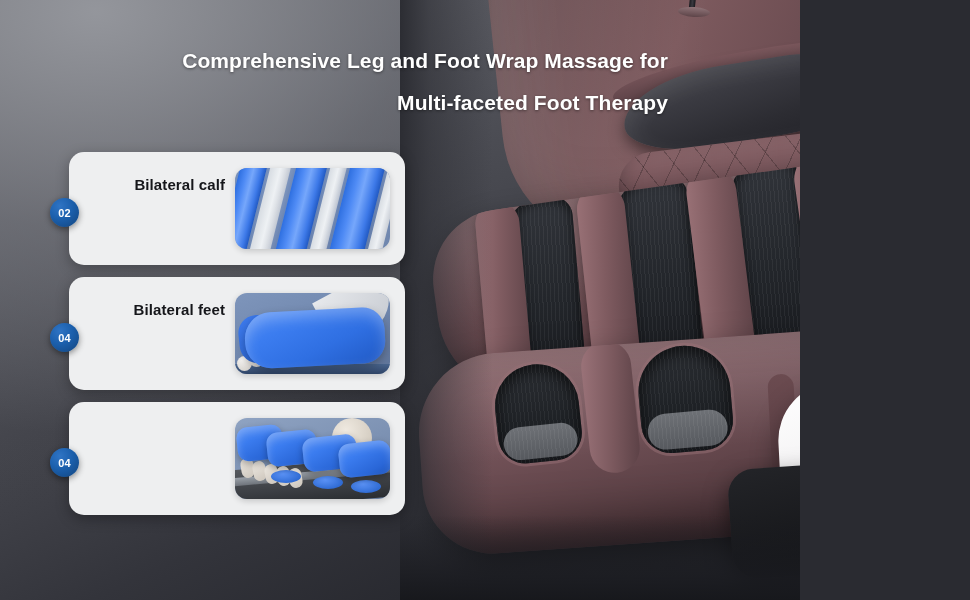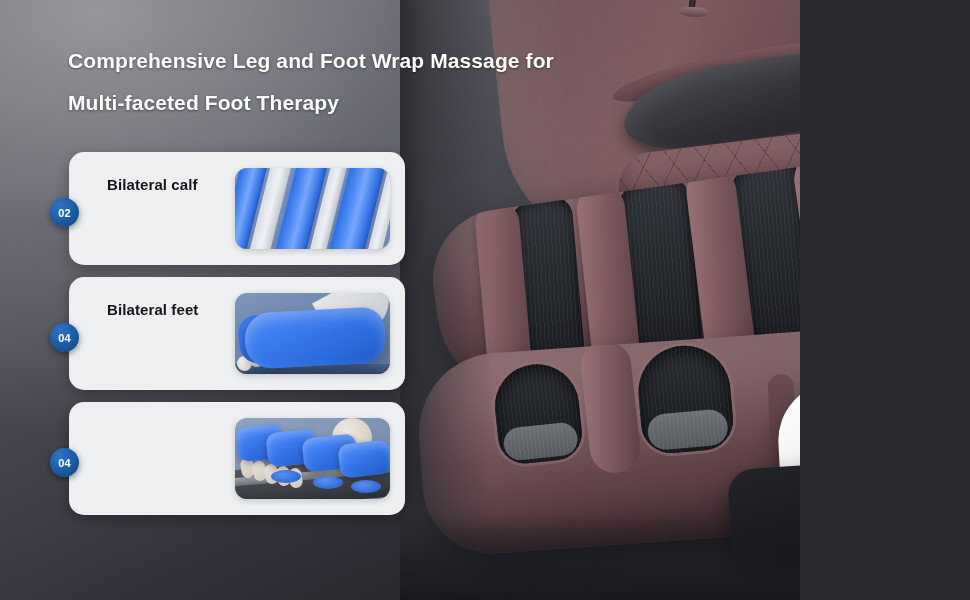--- a/index.html
+++ b/index.html
@@ -11,20 +11,21 @@
     overflow:hidden;
   }
 
   .poster {
     position:relative;
     width:800px; height:600px;
     overflow:hidden;
     background:
       radial-gradient(ellipse 900px 620px at 12% 2%, rgba(150,152,158,0.95) 0%, rgba(120,122,129,0.55) 35%, rgba(60,61,68,0.10) 68%, rgba(0,0,0,0) 85%),
       linear-gradient(155deg, #6f7075 0%, #5c5d64 22%, #46474e 45%, #33343b 66%, #26272d 85%, #1f2026 100%);
+    text-align: right;
   }
 
   
   .photo {
     position:absolute;
     left:400px; top:-10px;
     width:580px; height:615px;
     overflow:hidden;
   }
   .photo-bg {
@@ -296,21 +297,21 @@
     font-weight:bold;
     display:flex;
     align-items:center;
     justify-content:center;
     box-shadow:0 2px 6px rgba(0,0,0,0.45);
     letter-spacing:0.2px;
   }
 
   .card-text {
     position:absolute;
-    left:38px;
+    left:31px;
     top:24px;
     width:125px;
   }
   .card-title {
     font-size:15px;
     font-weight:bold;
     color:#15161a;
     letter-spacing:0.1px;
     margin-bottom:7px;
   }

